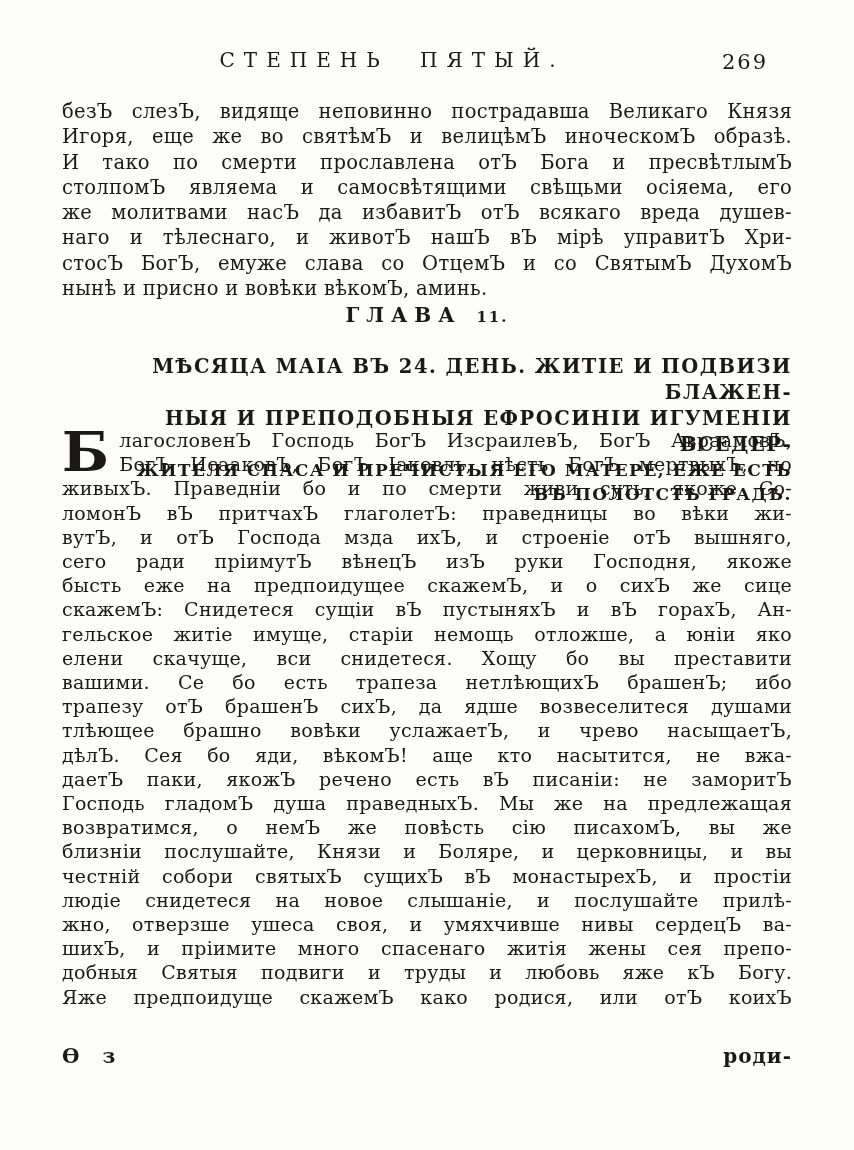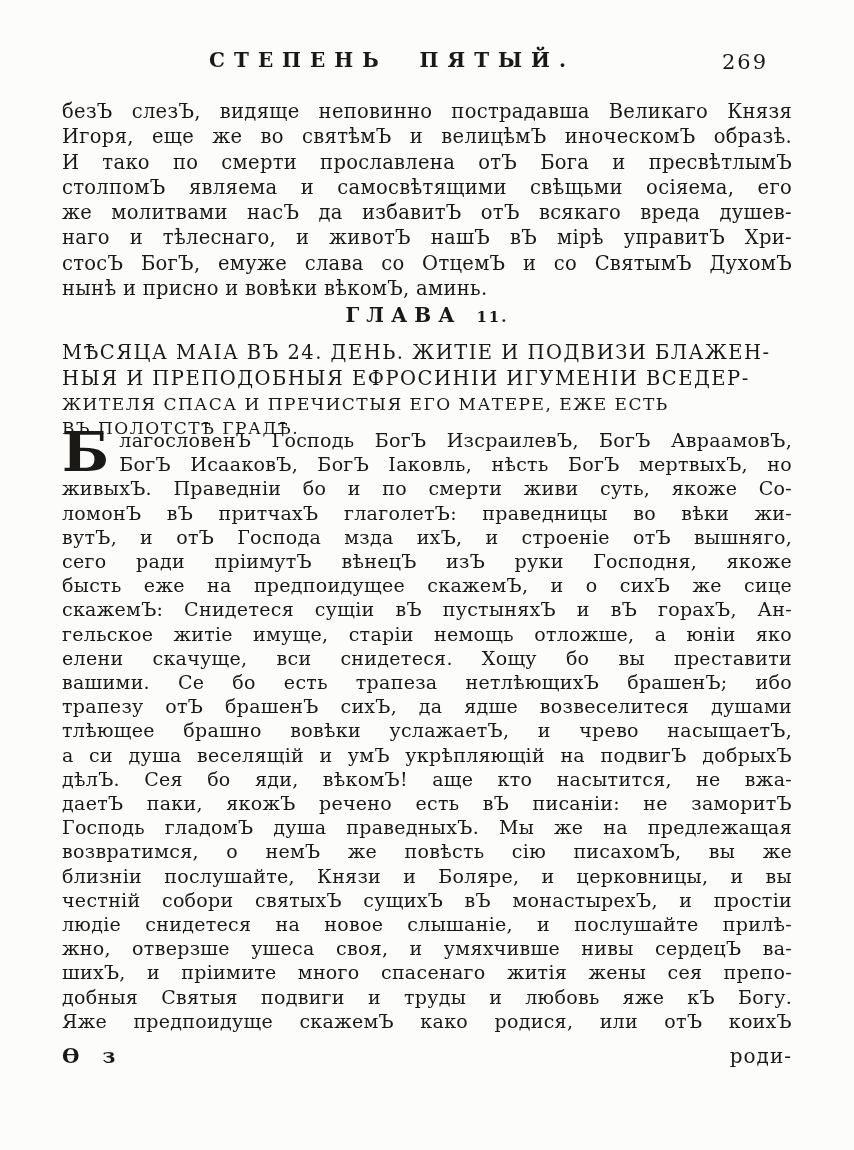--- a/index.html
+++ b/index.html
@@ -4,21 +4,21 @@
 <style>
   html,body{margin:0;padding:0;background:#e8e8e6;}
   .page{
     position:relative;width:854px;height:1150px;margin:0 auto;
     background:#fcfcfa;overflow:hidden;color:#1b1916;
     font-family:"DejaVu Serif","Liberation Serif",serif;
   }
   
   .running-head{
     position:absolute;top:48px;left:62px;width:660px;
-    text-align:center;font-size:20px;font-weight:700;
+    text-align:center;font-size:20px;font-weight:400;
     letter-spacing:9px;word-spacing:16px;white-space:nowrap;
   }
   .page-number{
     position:absolute;top:50px;left:722px;width:70px;
     font-size:21px;letter-spacing:2px;
   }
   
   .tline{
     text-align:justify;text-align-last:justify;-moz-text-align-last:justify;
     white-space:normal;
@@ -31,42 +31,42 @@
   }
   
   .chapter{
     position:absolute;top:303px;left:62px;width:730px;
     text-align:center;font-weight:700;
   }
   .chapter .chapter-word{font-size:20px;letter-spacing:7px;}
   .chapter .chapter-number{font-size:15px;letter-spacing:2px;margin-left:15px;}
   
   .section-title{
-    position:absolute;top:340px;left:62px;width:730px;
-    text-align:left;font-weight:400;
+    position:absolute;top:354px;left:62px;width:730px;
+    text-align:right;font-weight:700;
   }
   .st-line-lg{font-size:19.5px;line-height:26px;letter-spacing:1.5px;}
   .st-line-sm{font-size:17px;line-height:24px;letter-spacing:1.5px;}
   
   .para2{
     position:absolute;top:428px;left:62px;width:730px;
     font-size:19px;line-height:24.2px;letter-spacing:.3px;
   }
   .dropcap{
     float:left;font-size:55px;line-height:44px;font-weight:700;
     margin:2px 10px 0 0;
   }
   
   .sig-row{position:absolute;top:1044px;left:62px;width:730px;height:26px;}
   .signature{
     position:absolute;left:0;width:100%;
     font-size:20px;font-weight:700;letter-spacing:8px;
   }
   .catchword{
-    position:absolute;right:0;top:0;font-size:20px;font-weight:400;letter-spacing:1px;
+    position:absolute;right:0;top:0;font-size:20px;font-weight:700;letter-spacing:1px;
   }
 </style>
 </head>
 <body>
 
 <div class="page">
 
   <div class="running-head">СТЕПЕНЬ ПЯТЫЙ.</div>
 
   <div class="page-number">269</div>
@@ -101,21 +101,20 @@
       <div class="tline">ломонЪ вЪ притчахЪ глаголетЪ: праведницы во вѣки жи-</div>
       <div class="tline">вутЪ, и отЪ Господа мзда ихЪ, и строеніе отЪ вышняго,</div>
       <div class="tline">сего ради пріимутЪ вѣнецЪ изЪ руки Господня, якоже</div>
       <div class="tline">бысть еже на предпоидущее скажемЪ, и о сихЪ же сице</div>
       <div class="tline">скажемЪ: Снидетеся сущіи вЪ пустыняхЪ и вЪ горахЪ, Ан-</div>
       <div class="tline">гельское житіе имуще, старіи немощь отложше, а юніи яко</div>
       <div class="tline">елени скачуще, вси снидетеся. Хощу бо вы преставити</div>
       <div class="tline">вашими. Се бо есть трапеза нетлѣющихЪ брашенЪ; ибо</div>
       <div class="tline">трапезу отЪ брашенЪ сихЪ, да ядше возвеселитеся душами</div>
       <div class="tline">тлѣющее брашно вовѣки услажаетЪ, и чрево насыщаетЪ,</div>
-      <div class="tline">а си душа веселящій и умЪ укрѣпляющій на подвигЪ добрыхЪ</div>
       <div class="tline">дѣлЪ. Сея бо яди, вѣкомЪ! аще кто насытится, не вжа-</div>
       <div class="tline">даетЪ паки, якожЪ речено есть вЪ писаніи: не заморитЪ</div>
       <div class="tline">Господь гладомЪ душа праведныхЪ. Мы же на предлежащая</div>
       <div class="tline">возвратимся, о немЪ же повѣсть сію писахомЪ, вы же</div>
       <div class="tline">близніи послушайте, Князи и Боляре, и церковницы, и вы</div>
       <div class="tline">честній собори святыхЪ сущихЪ вЪ монастырехЪ, и простіи</div>
       <div class="tline">людіе снидетеся на новое слышаніе, и послушайте прилѣ-</div>
       <div class="tline">жно, отверзше ушеса своя, и умяхчивше нивы сердецЪ ва-</div>
       <div class="tline">шихЪ, и пріимите много спасенаго житія жены сея препо-</div>
       <div class="tline">добныя Святыя подвиги и труды и любовь яже кЪ Богу.</div>

